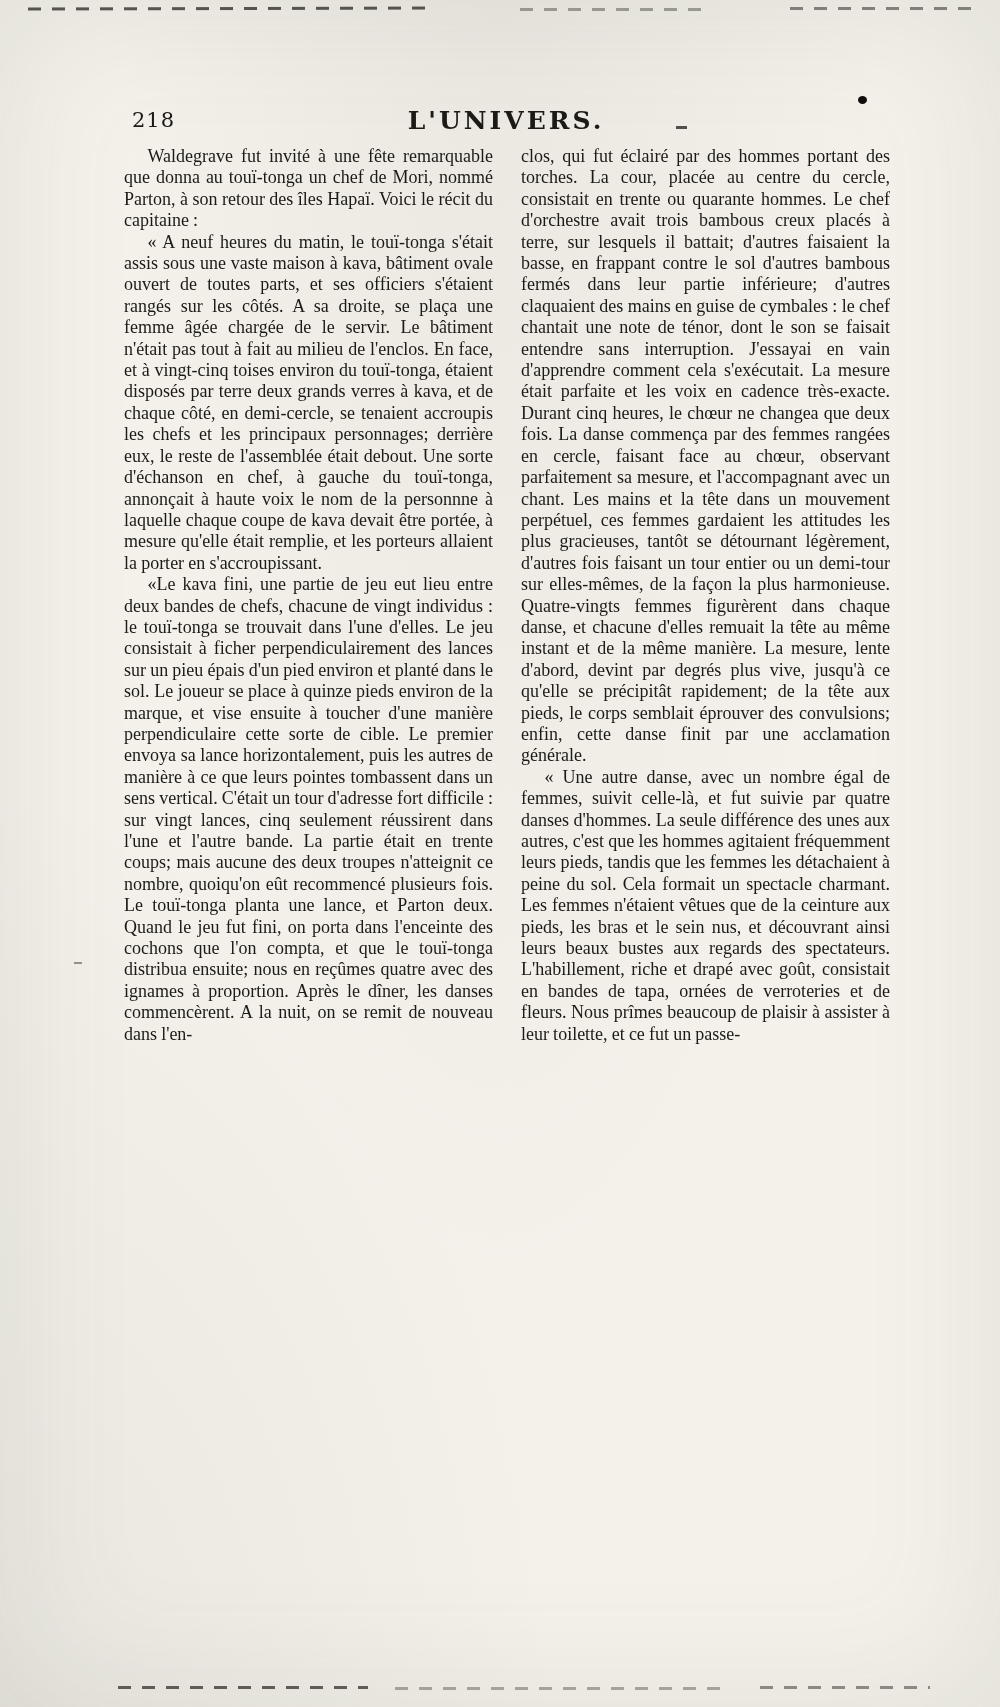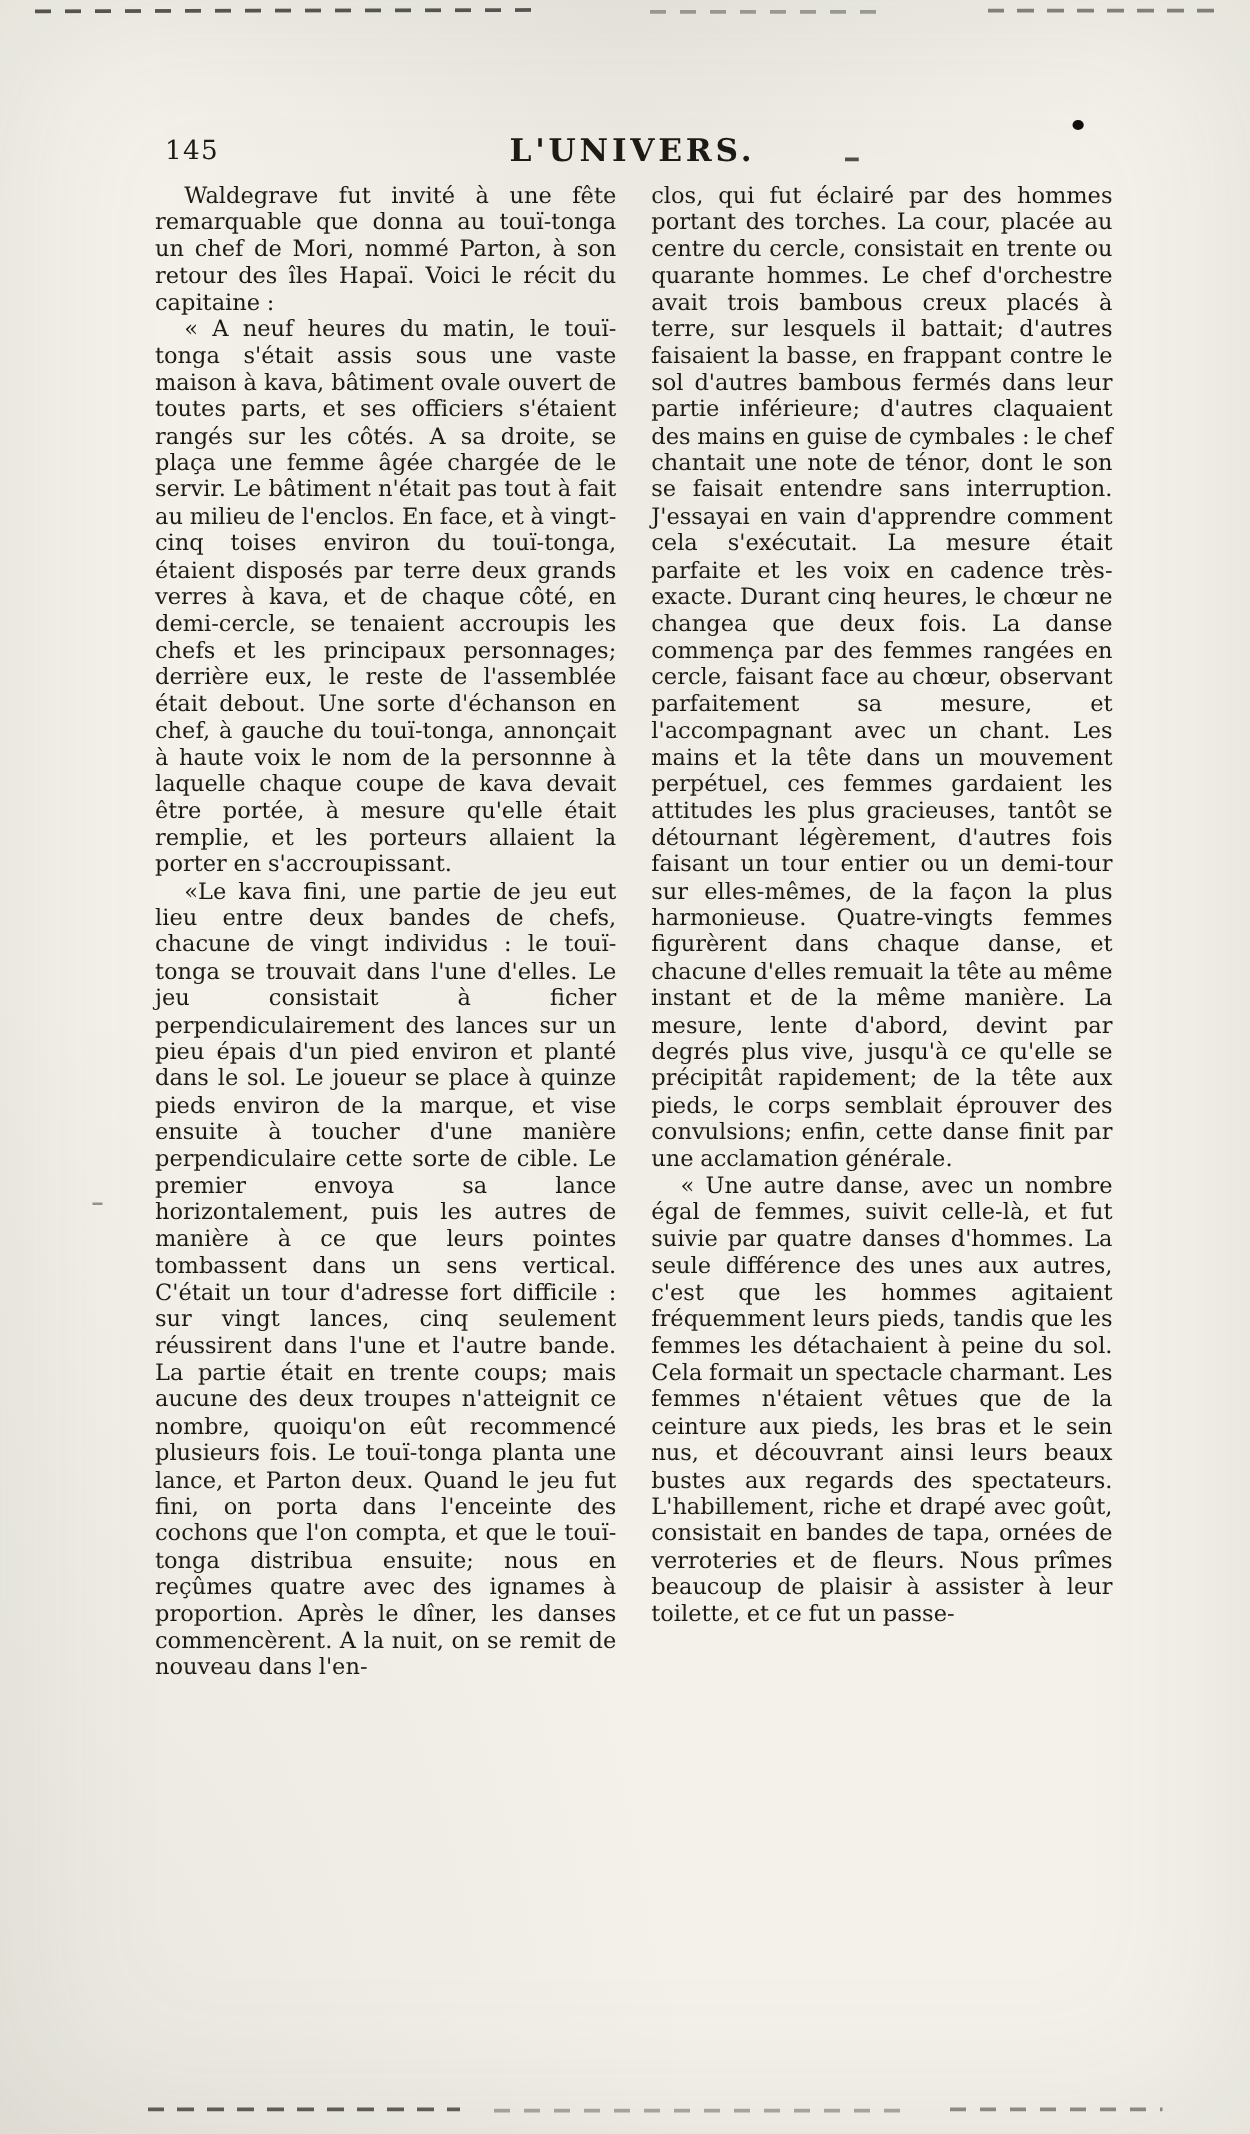--- a/index.html
+++ b/index.html
@@ -51,21 +51,21 @@
   }
   .running-title{
     position:absolute;left:506px;top:106px;transform:translateX(-50%);
     font-size:25px;letter-spacing:3px;font-weight:600;white-space:nowrap;
   }
   
   .columns{
     position:absolute;left:124px;top:146px;width:766px;
     display:flex;gap:28px;
   }
-  .col{width:369px;}
+  .col{width:369px;font-family:Liberation Serif, serif;}
   .col p{
     margin:0;
     font-size:18px;line-height:21.4px;
     text-align:justify;
     word-spacing:-0.02em;
     color:var(--ink);
   }
   .col p.indent{text-indent:1.3em;}
 </style>
 </head>
@@ -73,21 +73,21 @@
 
 <div class="page">
 
   <div class="dashline t1"></div>
   <div class="dashline t2"></div>
   <div class="dashline t3"></div>
   <div class="ink-dot"></div>
   <div class="stray-dash"></div>
   <div class="stray-speck"></div>
 
-  <span class="pagenum">145</span>
+  <span class="pagenum">218</span>
   <span class="running-title">L'UNIVERS.</span>
 
   <main class="columns">
     <section class="col">
       <p class="indent">Waldegrave fut invité à une fête remarquable que donna au touï-tonga un chef de Mori, nommé Parton, à son retour des îles Hapaï. Voici le récit du capitaine :</p>
       <p class="indent">« A neuf heures du matin, le touï-tonga s'était assis sous une vaste maison à kava, bâtiment ovale ouvert de toutes parts, et ses officiers s'étaient rangés sur les côtés. A sa droite, se plaça une femme âgée chargée de le servir. Le bâtiment n'était pas tout à fait au milieu de l'enclos. En face, et à vingt-cinq toises environ du touï-tonga, étaient disposés par terre deux grands verres à kava, et de chaque côté, en demi-cercle, se tenaient accroupis les chefs et les principaux personnages; derrière eux, le reste de l'assemblée était debout. Une sorte d'échanson en chef, à gauche du touï-tonga, annonçait à haute voix le nom de la personnne à laquelle chaque coupe de kava devait être portée, à mesure qu'elle était remplie, et les porteurs allaient la porter en s'accroupissant.</p>
       <p class="indent">«Le kava fini, une partie de jeu eut lieu entre deux bandes de chefs, chacune de vingt individus : le touï-tonga se trouvait dans l'une d'elles. Le jeu consistait à ficher perpendiculairement des lances sur un pieu épais d'un pied environ et planté dans le sol. Le joueur se place à quinze pieds environ de la marque, et vise ensuite à toucher d'une manière perpendiculaire cette sorte de cible. Le premier envoya sa lance horizontalement, puis les autres de manière à ce que leurs pointes tombassent dans un sens vertical. C'était un tour d'adresse fort difficile : sur vingt lances, cinq seulement réussirent dans l'une et l'autre bande. La partie était en trente coups; mais aucune des deux troupes n'atteignit ce nombre, quoiqu'on eût recommencé plusieurs fois. Le touï-tonga planta une lance, et Parton deux. Quand le jeu fut fini, on porta dans l'enceinte des cochons que l'on compta, et que le touï-tonga distribua ensuite; nous en reçûmes quatre avec des ignames à proportion. Après le dîner, les danses commencèrent. A la nuit, on se remit de nouveau dans l'en-</p>
     </section>
     <section class="col">
       <p>clos, qui fut éclairé par des hommes portant des torches. La cour, placée au centre du cercle, consistait en trente ou quarante hommes. Le chef d'orchestre avait trois bambous creux placés à terre, sur lesquels il battait; d'autres faisaient la basse, en frappant contre le sol d'autres bambous fermés dans leur partie inférieure; d'autres claquaient des mains en guise de cymbales : le chef chantait une note de ténor, dont le son se faisait entendre sans interruption. J'essayai en vain d'apprendre comment cela s'exécutait. La mesure était parfaite et les voix en cadence très-exacte. Durant cinq heures, le chœur ne changea que deux fois. La danse commença par des femmes rangées en cercle, faisant face au chœur, observant parfaitement sa mesure, et l'accompagnant avec un chant. Les mains et la tête dans un mouvement perpétuel, ces femmes gardaient les attitudes les plus gracieuses, tantôt se détournant légèrement, d'autres fois faisant un tour entier ou un demi-tour sur elles-mêmes, de la façon la plus harmonieuse. Quatre-vingts femmes figurèrent dans chaque danse, et chacune d'elles remuait la tête au même instant et de la même manière. La mesure, lente d'abord, devint par degrés plus vive, jusqu'à ce qu'elle se précipitât rapidement; de la tête aux pieds, le corps semblait éprouver des convulsions; enfin, cette danse finit par une acclamation générale.</p>

